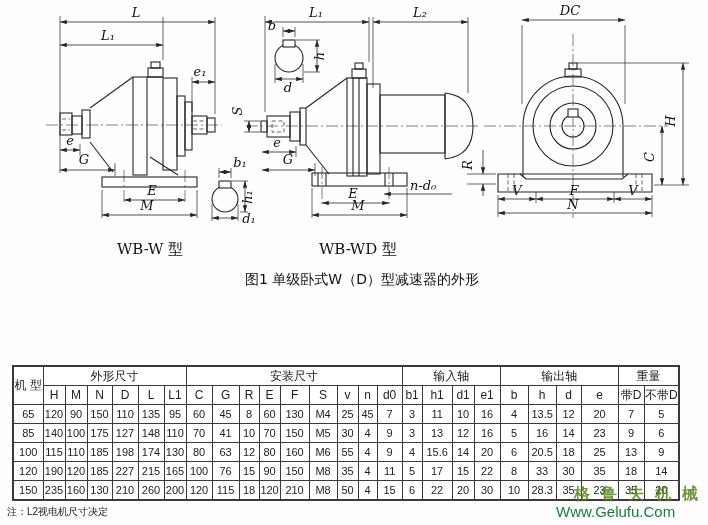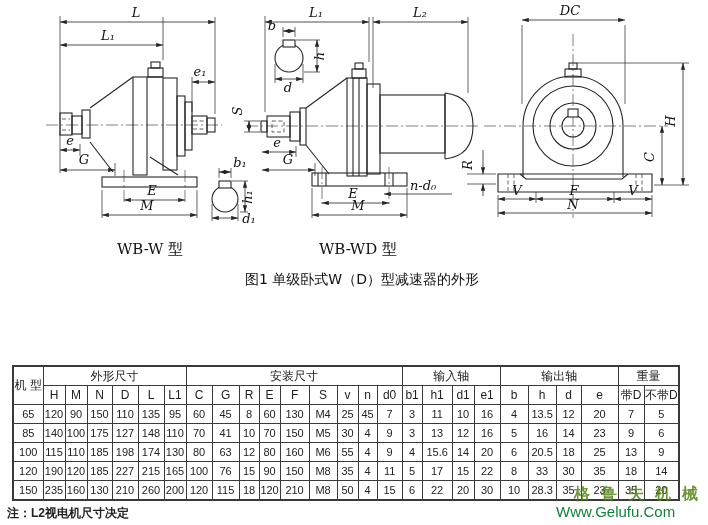--- a/index.html
+++ b/index.html
@@ -21,21 +21,21 @@
   table.spec{
     border-collapse:collapse;table-layout:fixed;position:absolute;
     left:12px;top:365px;width:588px;border:2px solid #3a3a3a;background:#fff;
   }
   table.spec th,table.spec td{
     border:1px solid #3a3a3a;font-size:11px;font-weight:400;text-align:center;
     vertical-align:middle;padding:0;height:18px;overflow:hidden;white-space:nowrap;color:#222;
   }
   table.spec thead th{font-size:12px;}
   .model-head{white-space:pre-line;line-height:1.25;}
-  .note{position:absolute;left:7px;top:505px;font-size:12px;color:#222;font-weight:bold;}
+  .note{position:absolute;left:7px;top:505px;font-size:10px;color:#222;}
   .wm-cn{
     position:absolute;left:550px;top:484px;font-size:16px;font-weight:bold;
     letter-spacing:11px;color:#4d7c0f;opacity:.8;white-space:nowrap;margin-left:24px;
   }
   .wm-url{
     position:absolute;left:556px;top:503px;font-size:15px;color:#15803d;white-space:nowrap;
   }
 </style>
 </head>
 <body>

